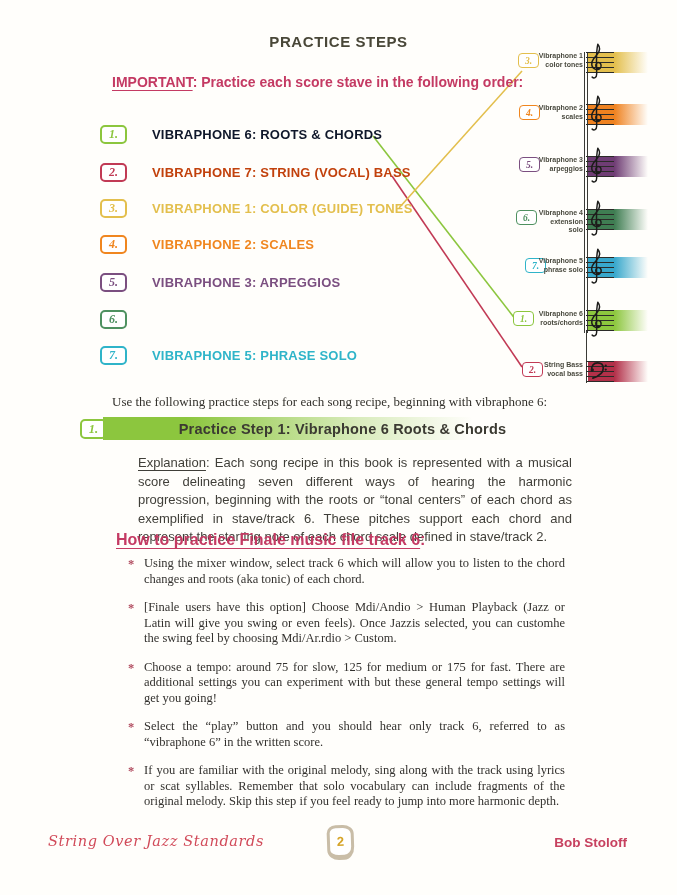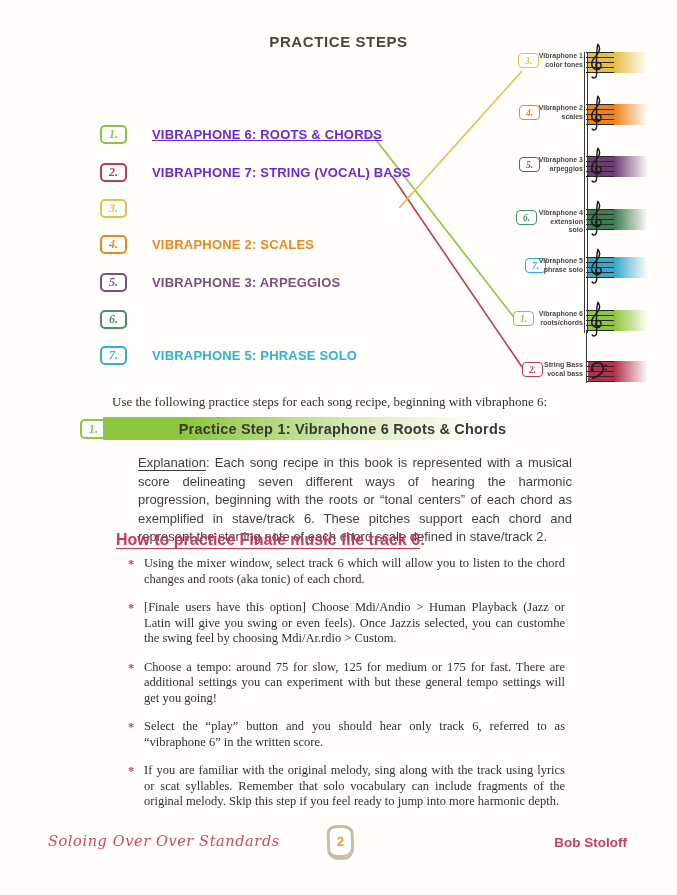--- a/index.html
+++ b/index.html
@@ -62,31 +62,33 @@
 <div class="page">
 
   <svg class="connectors" width="677" height="895">
     <line x1="373" y1="136" x2="516" y2="320" stroke-width="1.6" style="stroke: rgb(140, 198, 62);"></line>
     <line x1="392" y1="176" x2="522" y2="367" stroke-width="1.6" style="stroke: rgb(193, 58, 85);"></line>
     <line x1="399" y1="208" x2="522" y2="71" stroke-width="1.6" style="stroke: rgb(227, 191, 77);"></line>
   </svg>
 
   <h1 class="title">PRACTICE STEPS</h1>
 
+  <p class="important"><span class="u">IMPORTANT</span><span>: Practice each score stave in the following order:</span></p>
 
   <div class="plist-row" style="top:124px">
     <span class="badge plist-badge" style="color: rgb(140, 198, 62);">1.</span>
-    <span class="plist-label" style="color: #6d28d9; text-decoration: underline;">VIBRAPHONE 6: ROOTS &amp; CHORDS</span>
+    <span class="plist-label" style="color: #0f172a;">VIBRAPHONE 6: ROOTS &amp; CHORDS</span>
   </div>
   <div class="plist-row" style="top:162px">
     <span class="badge plist-badge" style="color: rgb(193, 58, 85);">2.</span>
-    <span class="plist-label" style="color: #6d28d9;">VIBRAPHONE 7: STRING (VOCAL) BASS</span>
+    <span class="plist-label" style="color: #c2410c;">VIBRAPHONE 7: STRING (VOCAL) BASS</span>
   </div>
   <div class="plist-row" style="top:198px">
     <span class="badge plist-badge" style="color: rgb(227, 191, 77);">3.</span>
+    <span class="plist-label" style="color: rgb(227, 191, 77);">VIBRAPHONE 1: COLOR (GUIDE) TONES</span>
   </div>
   <div class="plist-row" style="top:234px">
     <span class="badge plist-badge" style="color: rgb(240, 134, 31);">4.</span>
     <span class="plist-label" style="color: rgb(240, 134, 31);">VIBRAPHONE 2: SCALES</span>
   </div>
   <div class="plist-row" style="top:272px">
     <span class="badge plist-badge" style="color: rgb(123, 79, 128);">5.</span>
     <span class="plist-label" style="color: rgb(123, 79, 128);">VIBRAPHONE 3: ARPEGGIOS</span>
   </div>
   <div class="plist-row" style="top:309px">
@@ -199,19 +201,19 @@
   <h3 class="howto-h"><span class="u">How to practice Finale music file track 6</span><span>:</span></h3>
 
   <div class="bullets">
     <p class="bullet"><span class="mark">*</span><span>Using the mixer window, select track 6 which will allow you to listen to the chord changes and roots (aka tonic) of each chord.</span></p>
     <p class="bullet"><span class="mark">*</span><span>[Finale users have this option] Choose Mdi/Andio &gt; Human Playback (Jazz or Latin will give you swing or even feels). Once Jazzis selected, you can customhe the swing feel by choosing Mdi/Ar.rdio &gt; Custom.</span></p>
     <p class="bullet"><span class="mark">*</span><span>Choose a tempo: around 75 for slow, 125 for medium or 175 for fast. There are additional settings you can experiment with but these general tempo settings will get you going!</span></p>
     <p class="bullet"><span class="mark">*</span><span>Select the “play” button and you should hear only track 6, referred to as “vibraphone 6” in the written score.</span></p>
     <p class="bullet"><span class="mark">*</span><span>If you are familiar with the original melody, sing along with the track using lyrics or scat syllables. Remember that solo vocabulary can include fragments of the original melody. Skip this step if you feel ready to jump into more harmonic depth.</span></p>
   </div>
 
-  <span class="foot-title">Soloing Over Over Standards</span>
+  <span class="foot-title">String Over Jazz Standards</span>
   <div class="page-blob">
     <span class="page-num">2</span>
   </div>
   <span class="foot-author">Bob Stoloff</span>
 
 </div>
 
 </body></html>

